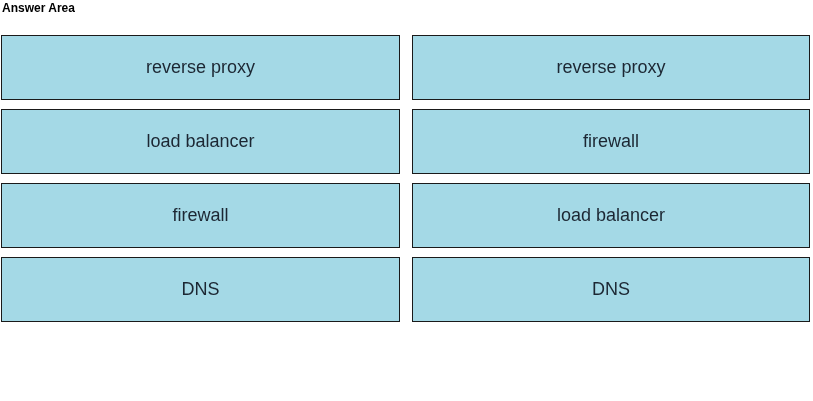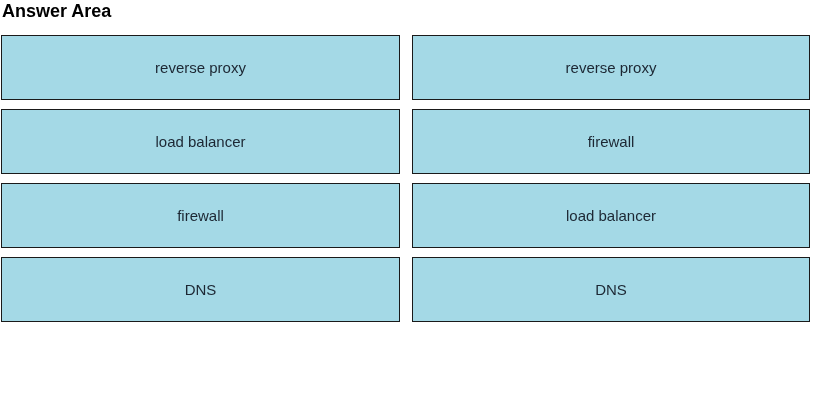--- a/index.html
+++ b/index.html
@@ -12,21 +12,21 @@
     position: relative;
     width: 813px;
     height: 401px;
     background: #ffffff;
     overflow: hidden;
   }
   .title {
     position: absolute;
     left: 2px;
     top: 1px;
-    font-size: 18px;
+    font-size: 12px;
     font-weight: bold;
     color: #000000;
     letter-spacing: 0px;
   }
   .col {
     position: absolute;
     top: 35px;
     display: flex;
     flex-direction: column;
     gap: 9px;
@@ -40,21 +40,21 @@
     width: 398px;
   }
   .box {
     box-sizing: border-box;
     height: 65px;
     background: #a4d9e6;
     border: 1.5px solid #1a1a1a;
     display: flex;
     align-items: center;
     justify-content: center;
-    font-size: 15px;
+    font-size: 18px;
     color: #1c2733;
     cursor: default;
     user-select: none;
   }
 </style>
 </head>
 <body>
 
 <div class="canvas">
 

